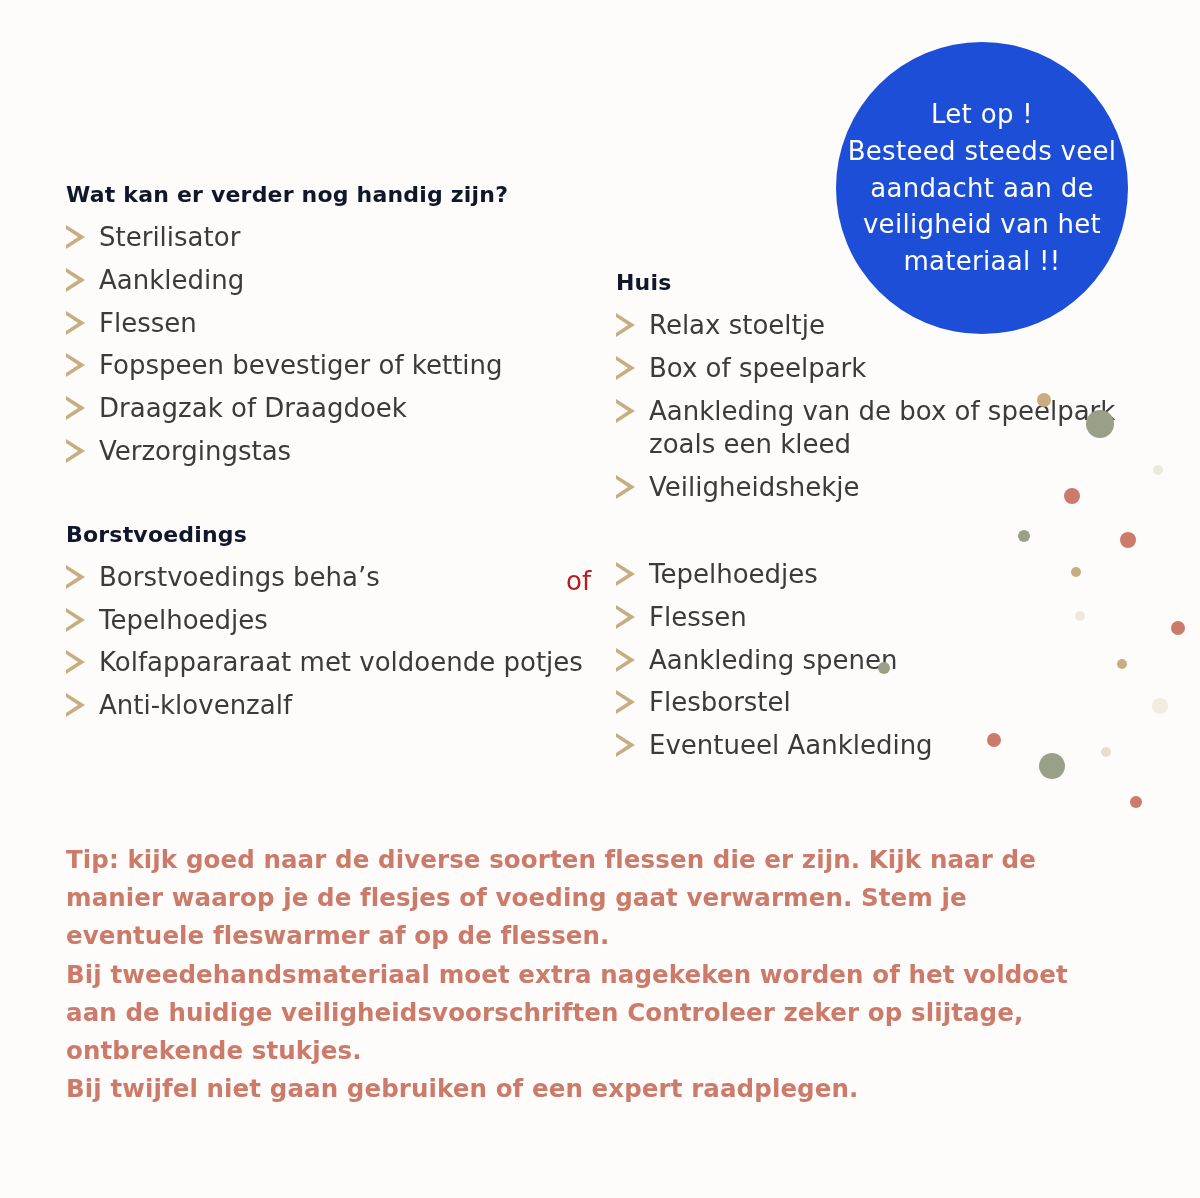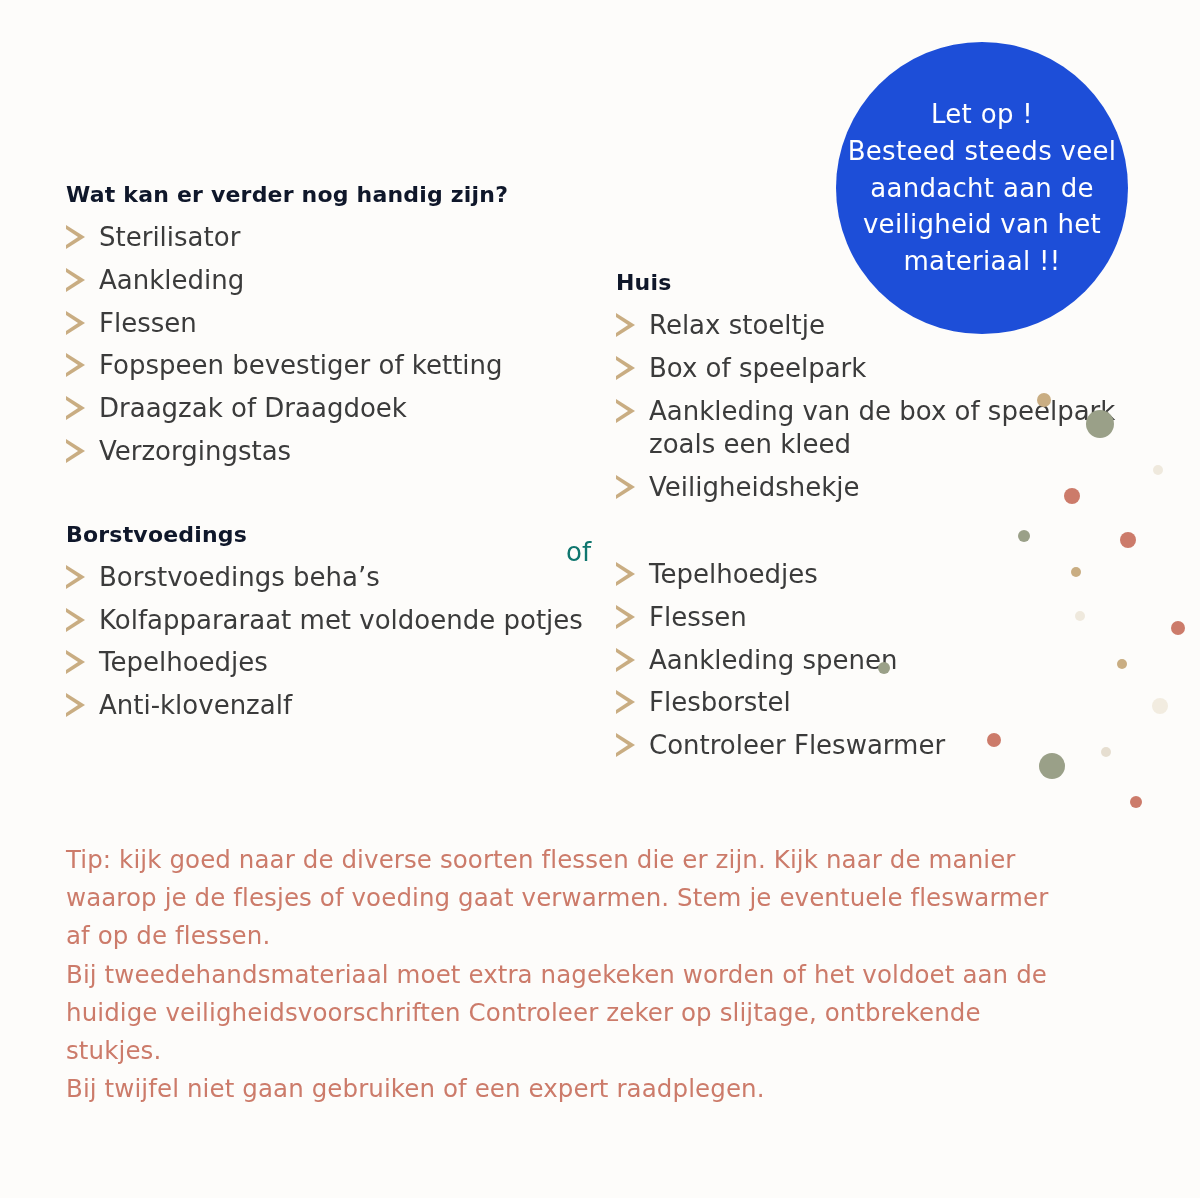--- a/index.html
+++ b/index.html
@@ -124,23 +124,23 @@
   }
 
   
   .sec-gap-left { height: 44px; }
   .sec-gap-right { height: 44px; }
 
   
   .of-word {
     position: absolute;
     left: 566px;
-    top: 537px;
+    top: 566px;
     font-size: 26px;
-    color: #0f766e;
+    color: #b91c1c;
   }
 
   
   .tip {
     position: absolute;
     left: 66px;
     top: 841px;
     width: 1010px;
     color: #cc7b6a;
     font-size: 24.5px;
@@ -201,25 +201,25 @@
     <div class="sec-gap-left"></div>
 
     <h2 class="heading">Borstvoedings</h2>
     <ul class="checklist">
       <li>
         <span class="tri hollow" style="--bc: #c9ad82;"></span>
         <span class="item-text">Borstvoedings beha’s</span>
       </li>
       <li>
         <span class="tri hollow" style="--bc: #c9ad82;"></span>
+        <span class="item-text">Tepelhoedjes</span>
+      </li>
+      <li>
+        <span class="tri hollow" style="--bc: #c9ad82;"></span>
         <span class="item-text">Kolfappararaat met voldoende potjes</span>
-      </li>
-      <li>
-        <span class="tri hollow" style="--bc: #c9ad82;"></span>
-        <span class="item-text">Tepelhoedjes</span>
       </li>
       <li>
         <span class="tri hollow" style="--bc: #c9ad82;"></span>
         <span class="item-text">Anti-klovenzalf</span>
       </li>
     </ul>
   </div>
 
   <div class="of-word">of</div>
 
@@ -262,26 +262,26 @@
       <li>
         <span class="tri hollow" style="--bc: #c9ad82;"></span>
         <span class="item-text">Aankleding spenen</span>
       </li>
       <li>
         <span class="tri hollow" style="--bc: #c9ad82;"></span>
         <span class="item-text">Flesborstel</span>
       </li>
       <li>
         <span class="tri hollow" style="--bc: #c9ad82;"></span>
-        <span class="item-text">Controleer Fleswarmer</span>
+        <span class="item-text">Eventueel Aankleding</span>
       </li>
     </ul>
   </div>
 
-  <div class="tip" style="color: rgb(204, 123, 106);">
+  <div class="tip" style="color: rgb(204, 123, 106); font-weight: bold;">
     <p>Tip: kijk goed naar de diverse soorten flessen die er zijn. Kijk naar de manier waarop je de flesjes of voeding gaat verwarmen. Stem je eventuele fleswarmer af op de flessen.</p>
     <p>Bij tweedehandsmateriaal moet extra nagekeken worden of het voldoet aan de huidige veiligheidsvoorschriften Controleer zeker op slijtage, ontbrekende stukjes.</p>
     <p>Bij twijfel niet gaan gebruiken of een expert raadplegen.</p>
   </div>
 
   <div id="confetti-layer">
       <span class="dot" style="left: 1037px; top: 393px; width: 14px; height: 14px; background: rgb(201, 173, 130);"></span>
       <span class="dot" style="left: 1086px; top: 410px; width: 28px; height: 28px; background: rgb(154, 160, 136);"></span>
       <span class="dot" style="left: 1064px; top: 488px; width: 16px; height: 16px; background: rgb(204, 123, 106);"></span>
       <span class="dot" style="left: 1153px; top: 465px; width: 10px; height: 10px; background: rgb(239, 233, 221);"></span>

